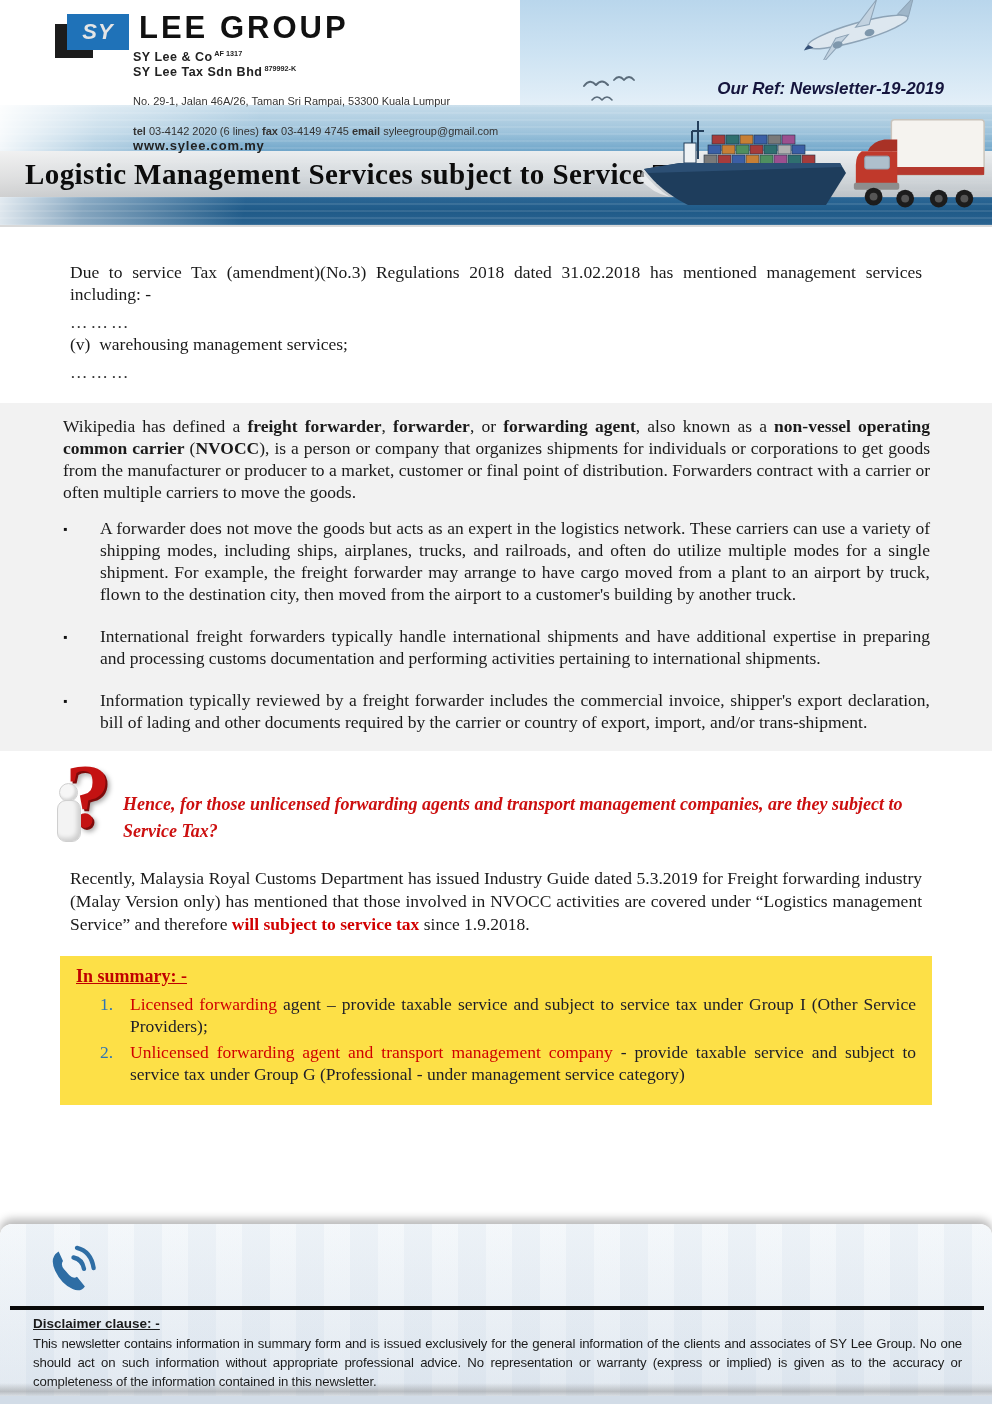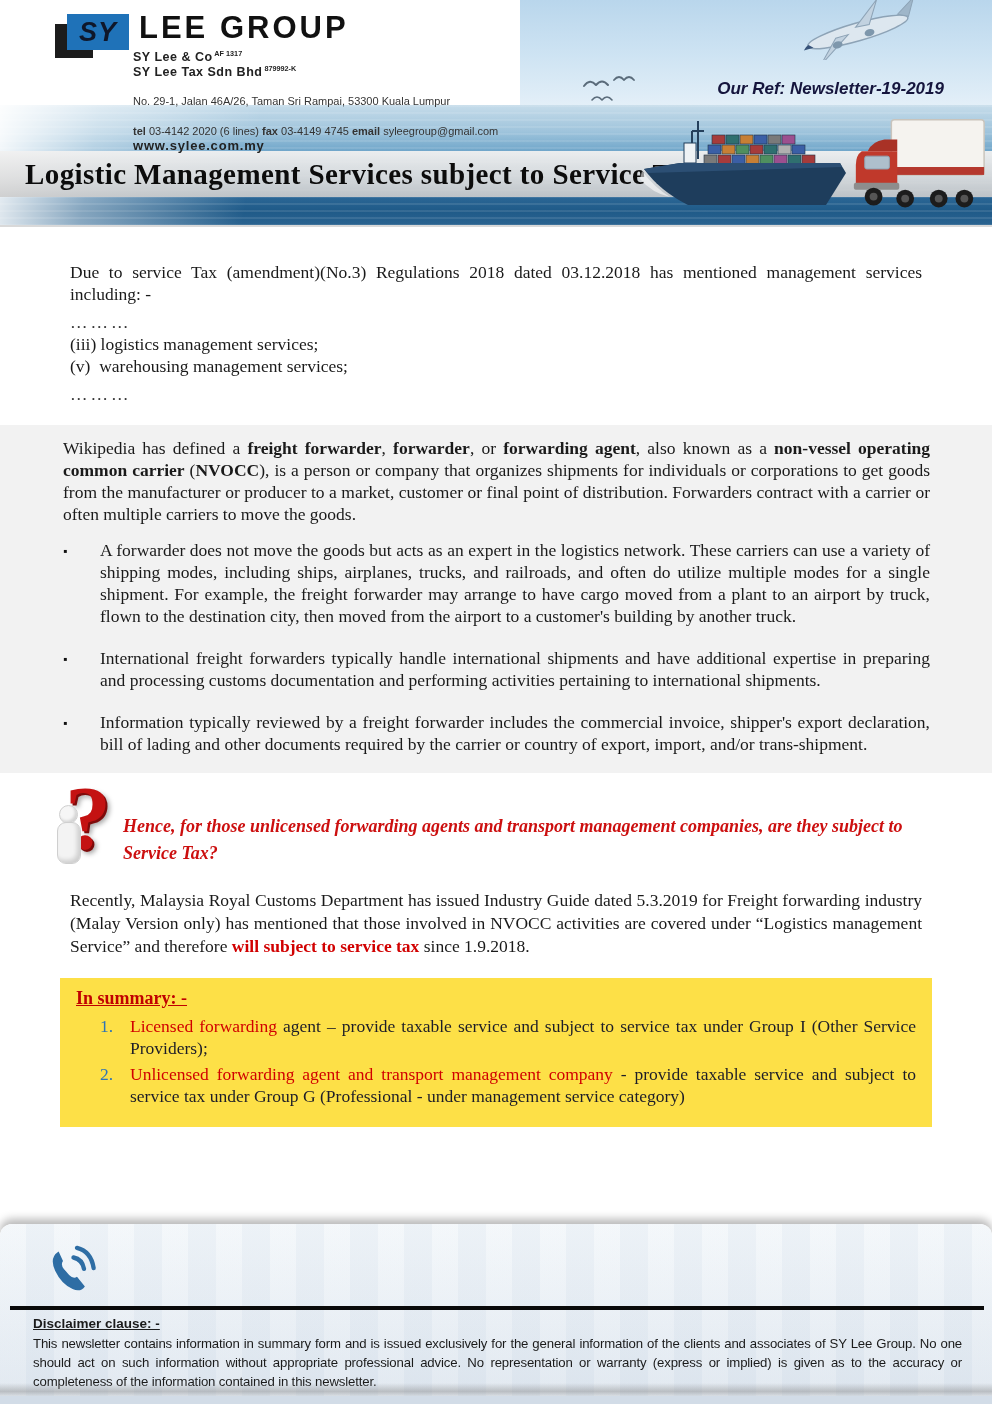--- a/index.html
+++ b/index.html
@@ -11,21 +11,21 @@
   .b{font-weight:bold;}
   .red{color:#d10000;}
   .sup{font-size:58%;vertical-align:super;letter-spacing:0;}
 
   
   .header{position:absolute;top:0;left:0;width:992px;height:105px;background:#fff;z-index:5;}
   .logo-block{position:absolute;left:55px;top:8px;width:460px;height:95px;}
   .logo-mark{position:absolute;left:0;top:2px;width:80px;height:48px;}
   .logo-shadowbox{position:absolute;left:0;top:14px;width:38px;height:34px;background:#1c1c1c;}
   .logo-bluebox{position:absolute;left:12px;top:4px;width:62px;height:36px;background:#1f72b8;display:flex;align-items:center;justify-content:center;}
-  .logo-sy{font-family:"Liberation Sans",sans-serif;font-weight:bold;font-style:italic;font-size:27px;color:#0f172a;letter-spacing:1px;}
+  .logo-sy{font-family:"Liberation Sans",sans-serif;font-weight:bold;font-style:italic;font-size:22px;color:#e5e5e5;letter-spacing:1px;}
   .logo-group{position:absolute;left:84px;top:2px;font-family:"Liberation Sans",sans-serif;font-weight:900;font-size:31px;letter-spacing:3px;color:#111;}
   .firm-details{position:absolute;left:78px;top:40px;font-family:"Liberation Sans",sans-serif;color:#222;}
   .firm-line{font-size:12.5px;font-weight:bold;line-height:12px;letter-spacing:.5px;}
   .firm-addr{font-size:11px;line-height:11.5px;margin-top:18px;color:#333;}
   .firm-web{font-size:13px;font-weight:bold;line-height:13px;margin-top:2px;letter-spacing:.8px;color:#222;}
 
   .header-photo{position:absolute;left:520px;top:0;width:472px;height:105px;
     background:linear-gradient(180deg,#b9d6ec 0%,#cfe4f3 55%,#e3eff8 100%);overflow:visible;}
   .our-ref{position:absolute;right:48px;bottom:6px;font-family:"Liberation Sans",sans-serif;
     font-weight:bold;font-style:italic;font-size:17px;color:#15153d;z-index:6;}
@@ -198,23 +198,22 @@
       <circle cx="62" cy="86" r="9" fill="#1c1c1c"></circle>
         <circle cx="62" cy="86" r="4" fill="#555"></circle>
       <circle cx="96" cy="86" r="9" fill="#1c1c1c"></circle>
         <circle cx="96" cy="86" r="4" fill="#555"></circle>
       <circle cx="122" cy="86" r="9" fill="#1c1c1c"></circle>
         <circle cx="122" cy="86" r="4" fill="#555"></circle>
     </svg>
   </div>
 
   <div class="intro">
-    <p class="justified">Due to service Tax (amendment)(No.3) Regulations 2018 dated 03.12.2018 has mentioned management services including: -</p>
+    <p class="justified">Due to service Tax (amendment)(No.3) Regulations 2018 dated 31.02.2018 has mentioned management services including: -</p>
     <p class="dots gap">………</p>
-    <p>(iii) logistics management services;</p>
     <p>(v)&nbsp; warehousing management services;</p>
     <p class="dots gap">………</p>
   </div>
 
   <div class="gray-section">
     <p class="wiki-para"><span>Wikipedia has defined a </span><span class="b">freight forwarder</span><span>, </span><span class="b">forwarder</span><span>, or </span><span class="b">forwarding agent</span><span>, also known as a </span><span class="b">non-vessel operating common carrier</span><span> (</span><span class="b">NVOCC</span><span>), is a person or company that organizes shipments for individuals or corporations to get goods from the manufacturer or producer to a market, customer or final point of distribution. Forwarders contract with a carrier or often multiple carriers to move the goods.</span></p>
 
     <div class="bullet-row">
       <span class="bullet-marker">▪</span>
       <span class="bullet-text">A forwarder does not move the goods but acts as an expert in the logistics network. These carriers can use a variety of shipping modes, including ships, airplanes, trucks, and railroads, and often do utilize multiple modes for a single shipment. For example, the freight forwarder may arrange to have cargo moved from a plant to an airport by truck, flown to the destination city, then moved from the airport to a customer's building by another truck.</span>

